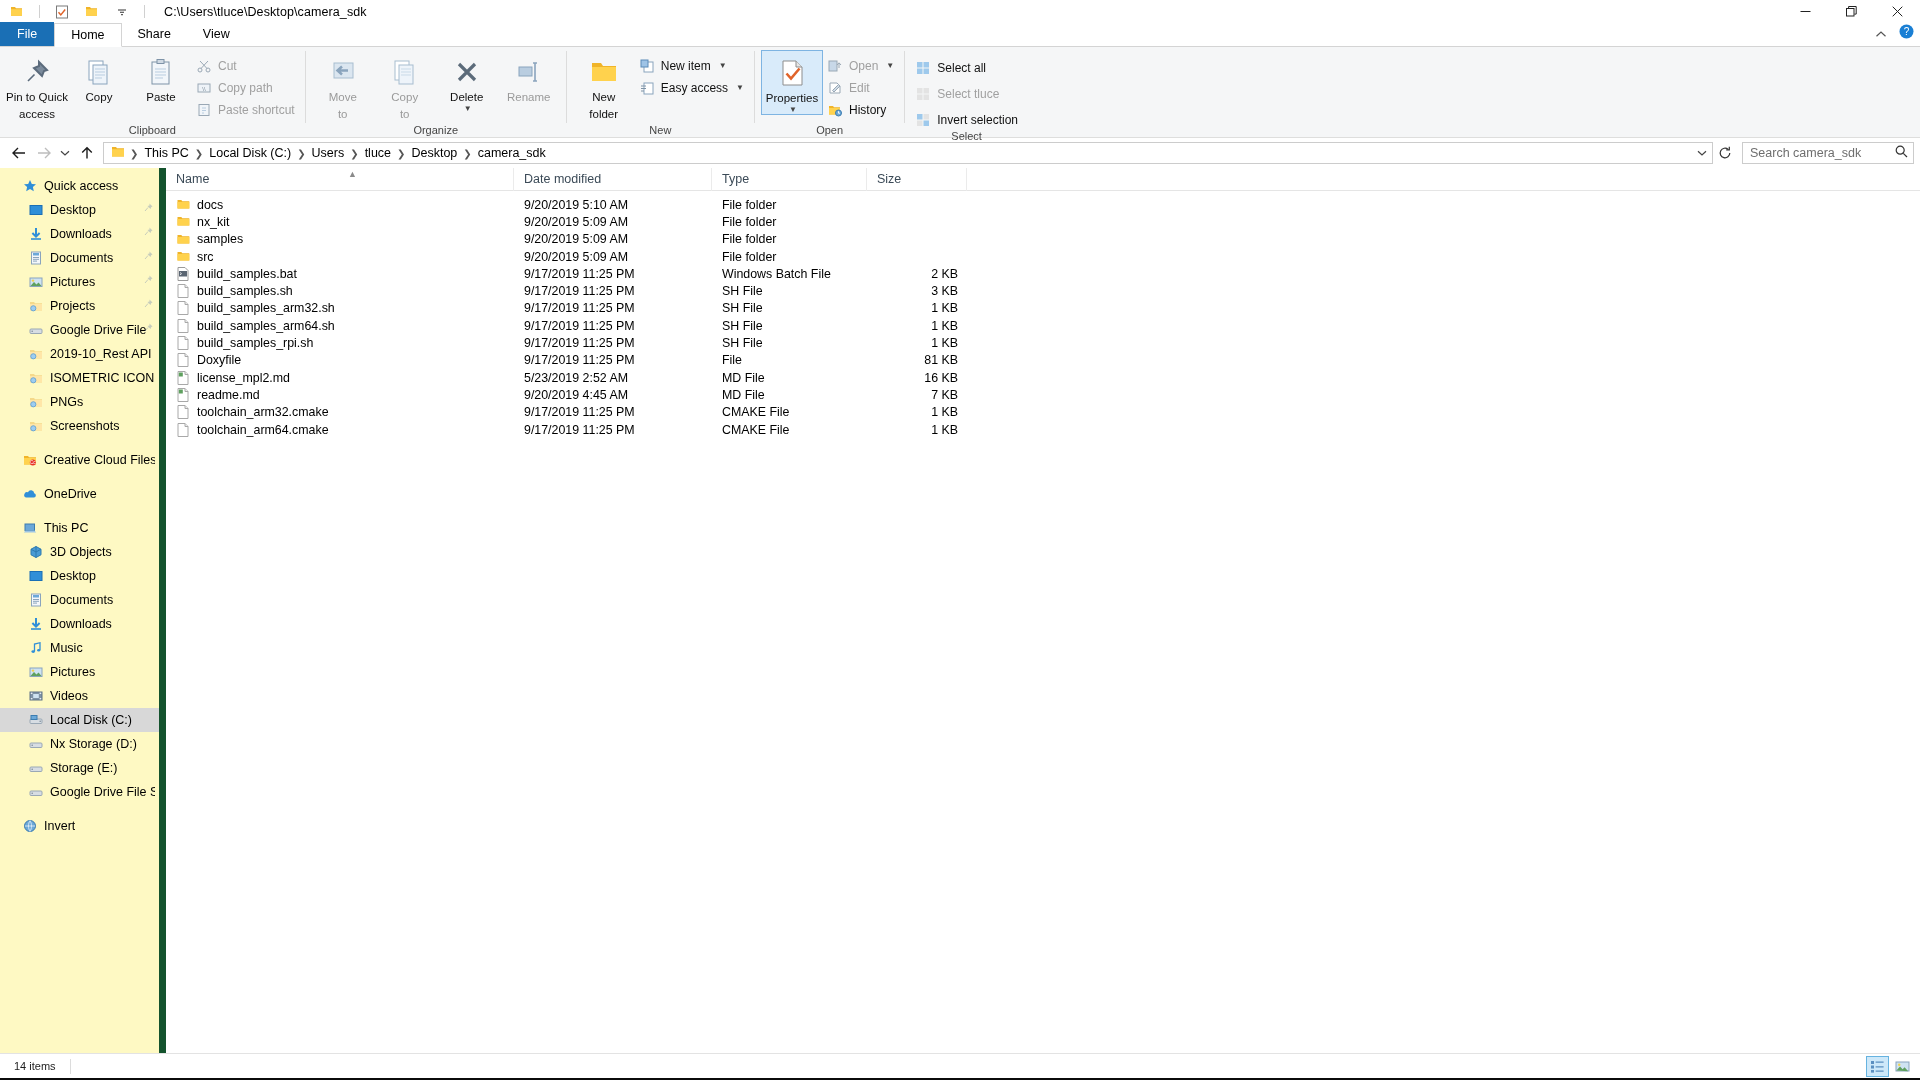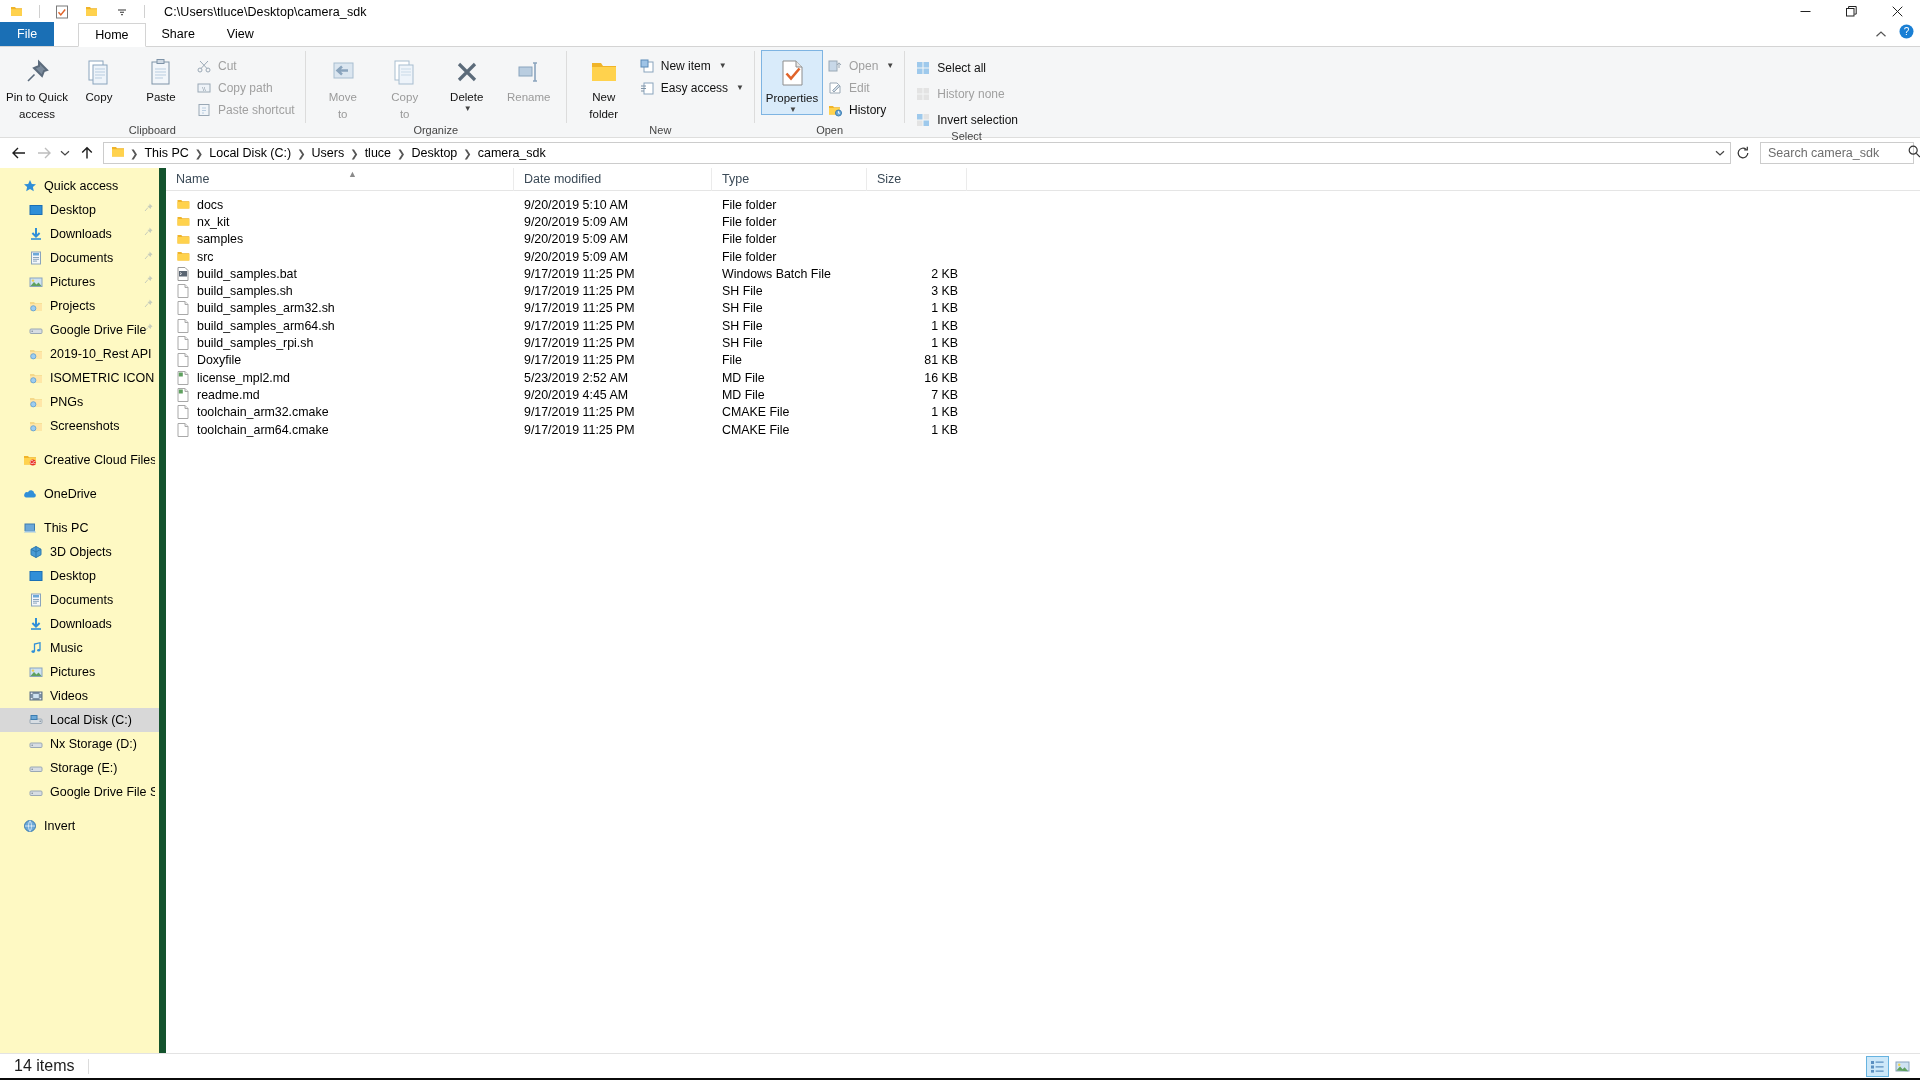--- a/index.html
+++ b/index.html
@@ -19,21 +19,21 @@
   .qat-sep { width: 1px; height: 13px; background: #d0d0d0; margin: 0 3px; }
   .title-text { font-size: 12.5px; color: #000; margin-left: 8px; letter-spacing: 0.1px; }
   .win-controls { position: absolute; right: 0; top: 0; display: flex; }
   .wc { width: 46px; height: 23px; display: flex; align-items: center; justify-content: center; }
   .wc svg { display:block; }
 
   
   .tabbar { height: 24px; display: flex; align-items: flex-end; background:#fff; position: relative; border-bottom: 1px solid #d4d4d4;}
   .tab { height: 24px; padding: 0 16px; display:flex; align-items:center; font-size: 12.5px; color: #000; }
   .tab.file { background: #1a6fb5; color:#fff; padding: 0 17px; height:24px; }
-  .tab.active { background: #fff; border: 1px solid #d4d4d4; border-bottom: 1px solid #fff; margin-bottom:-1px;margin-left:24px; }
+  .tab.active { background: #fff; border: 1px solid #d4d4d4; border-bottom: 1px solid #fff; margin-bottom:-1px; }
   .ribbon-right { position:absolute; right: 6px; bottom: 3px; display:flex; align-items:center; gap:12px; }
 
   
   .ribbon { height: 91px; background: #f5f6f7; border-bottom: 1px solid #dededd; display: flex; position: relative; }
   .rgroup { display: flex; flex-direction: column; height: 91px; position: relative; padding-top: 3px;}
   .rgroup-body { display:flex; flex: 1; align-items: flex-start; padding: 0 6px; }
   .rgroup-label { text-align:center; font-size: 11px; color:#444; height: 15px; line-height: 15px; }
   .rgroup-sep { width:1px; background: #dcdcdc; height: 72px; align-self:flex-start; margin-top:4px; }
 
   .bigbtn { width: 62px; display:flex; flex-direction:column; align-items:center; padding-top: 5px; text-align:center; }
@@ -50,21 +50,21 @@
 
   
   .addrbar { height: 30px; display:flex; align-items:center; background:#fff; padding: 0 6px; gap: 0; }
   .navbtn { width: 25px; height: 24px; display:flex; align-items:center; justify-content:center; }
   .addrbox { flex: 1; height: 22px; border:1px solid #ccc; display:flex; align-items:center; background:#fff; margin-left:4px; }
   .crumbs { display:flex; align-items:center; flex:1; padding-left: 4px; gap:0; font-size: 12.5px; color:#000; }
   .crumb { padding: 0 5px; }
   .crumb-sep { color:#555; font-size: 10px; padding: 0 1px; }
   .addr-dd { width:20px; height:20px; display:flex; align-items:center; justify-content:center; }
   .refresh { width:22px; height:22px; display:flex; align-items:center; justify-content:center; margin-left:1px;}
-  .searchbox { width: 154px; height:22px; border:1px solid #ccc; display:flex; align-items:center; justify-content:space-between; padding: 0 5px 0 7px; margin-left:6px; }
+  .searchbox { width: 172px; height:22px; border:1px solid #ccc; display:flex; align-items:center; justify-content:space-between; padding: 0 5px 0 7px; margin-left:6px; }
   .searchbox input { border:0; outline:0; font-size:12.5px; font-family:inherit; color:#000; width:140px; background:transparent;}
   .searchbox input::placeholder { color:#6e6e6e; }
 
   
   .body { flex:1; display:flex; min-height:0; }
   .sidebar { width: 159px; background:#fef9c3; overflow:hidden; padding-top: 6px; }
   .nrow { height: 24px; display:flex; align-items:center; font-size: 12.5px; color:#000; position:relative; padding-right:4px; }
   .nrow.sel { background:#d8d8d8; }
   .nrow .nico { width: 16px; height:16px; margin-right: 6px; display:flex; align-items:center; justify-content:center; flex:0 0 16px; }
   .nrow .ntx { white-space:nowrap; overflow:hidden; }
@@ -86,21 +86,21 @@
   .filelist { flex:1; overflow:hidden; padding-top: 5px;}
   .frow { height: 17.3px; display:flex; align-items:center; font-size: 12.4px; color:#000; }
   .fname { width: 348px; display:flex; align-items:center; padding-left: 10px; gap: 7px; }
   .fname .fico { width:14px; height:16px; display:flex; align-items:center; justify-content:center; flex:0 0 14px;}
   .fdate { width: 198px; padding-left: 10px; }
   .ftype { width: 155px; padding-left: 10px; }
   .fsize { width: 100px; text-align: right; padding-right: 9px; }
 
   
   .statusbar { height: 25px; border-top:1px solid #e3e3e3; display:flex; align-items:center; background:#fff; position:relative;}
-  .status-text { font-size: 16px; color:#1d1d1d; padding-left: 14px; }
+  .status-text { font-size: 11px; color:#1d1d1d; padding-left: 14px; }
   .status-sep { width:1px; height:15px; background:#dcdcdc; margin-left: 14px;}
   .viewbtns { position:absolute; right: 6px; display:flex; gap:2px; }
   .vbtn { width: 23px; height: 21px; display:flex; align-items:center; justify-content:center; }
   .vbtn.on { background:#cde8f9; border:1px solid #66b3e0; }
   .taskbar { height: 2px; background: #0b0b0b; }
 </style>
 </head>
 <body>
 
 <div class="win">
@@ -404,21 +404,21 @@
           </div>
           <div class="smallbtn dim">
             <span class="sico">
               <svg width="14" height="14" viewBox="0 0 14 14">
                   <rect x="1" y="1" width="5.5" height="5.5" fill="#e3e3e3"></rect>
                   <rect x="7.5" y="1" width="5.5" height="5.5" fill="#e3e3e3"></rect>
                   <rect x="1" y="7.5" width="5.5" height="5.5" fill="#e3e3e3"></rect>
                   <rect x="7.5" y="7.5" width="5.5" height="5.5" fill="#e3e3e3"></rect>
                 </svg>
             </span>
-            <span>History none</span>
+            <span>Select tluce</span>
           </div>
           <div class="smallbtn">
             <span class="sico">
               <svg width="14" height="14" viewBox="0 0 14 14">
                   <rect x="1" y="1" width="5.5" height="5.5" fill="#9ec9ec"></rect>
                   <rect x="7.5" y="1" width="5.5" height="5.5" fill="#e3e3e3"></rect>
                   <rect x="1" y="7.5" width="5.5" height="5.5" fill="#e3e3e3"></rect>
                   <rect x="7.5" y="7.5" width="5.5" height="5.5" fill="#9ec9ec"></rect>
                 </svg>
             </span>

